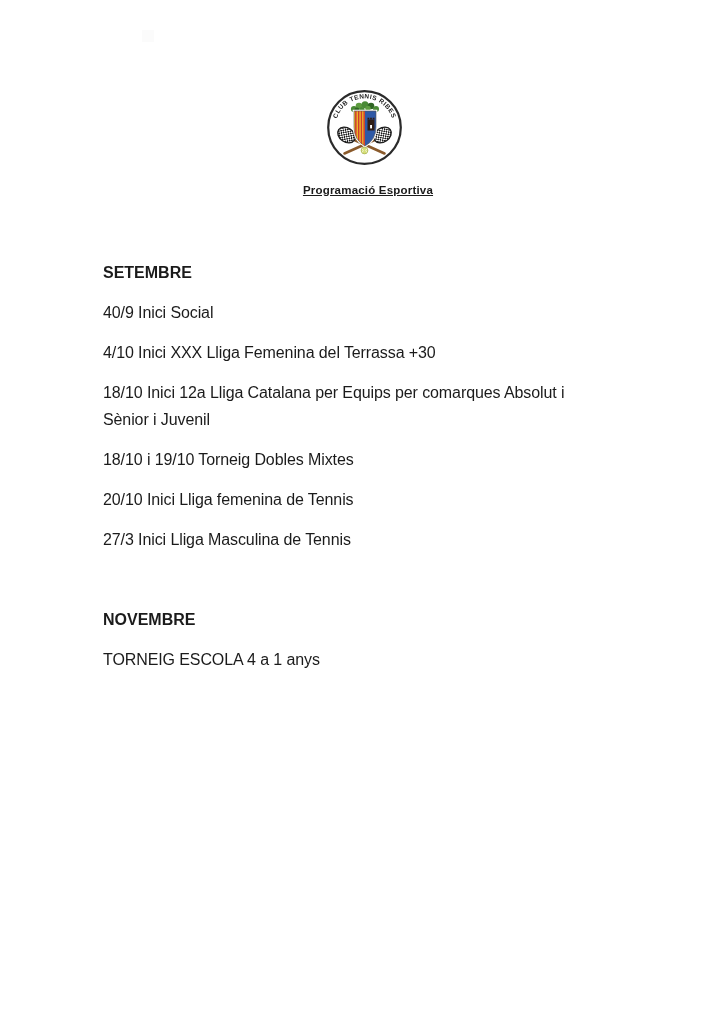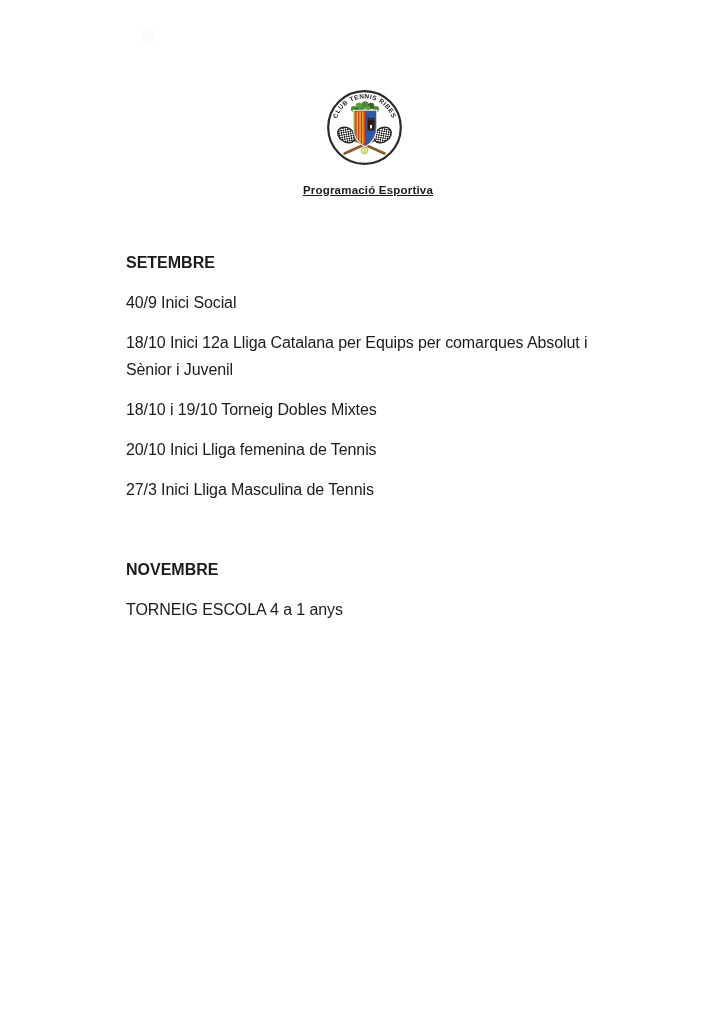--- a/index.html
+++ b/index.html
@@ -15,22 +15,22 @@
   }
   .logo {
     position:absolute; left:326px; top:89px; width:77px; height:77px;
   }
   .doc-title {
     position:absolute; left:6px; top:183px; width:724px;
     text-align:center; font-size:11.5px; font-weight:700;
     text-decoration:underline; line-height:14px; letter-spacing:0.2px;
   }
   .content {
-    position:absolute; left:103px; top:249px; width:540px;
-    font-size:16px; line-height:27px;margin-left:23px;
+    position:absolute; left:103px; top:259px; width:540px;
+    font-size:16px; line-height:27px;
   }
   .content p { margin:0 0 13px 0; }
   .content .heading { font-weight:700; margin-top:53px; }
   .content .heading.first { margin-top:0; }
   .content .item { white-space:pre-line; letter-spacing:-0.1px; }
 </style>
 </head>
 <body>
 
 <div class="page">
@@ -100,20 +100,21 @@
     </g>
   </svg>
 
   <div class="doc-title">Programació Esportiva</div>
 
   <main class="content">
 
     <p class="heading first">SETEMBRE</p>
     <p class="item">40/9 Inici Social</p>
 
+    <p class="item">4/10 Inici XXX Lliga Femenina del Terrassa +30</p>
     <p class="item">18/10 Inici 12a Lliga Catalana per Equips per comarques Absolut i
 Sènior i Juvenil</p>
     <p class="item">18/10 i 19/10 Torneig Dobles Mixtes</p>
     <p class="item">20/10 Inici Lliga femenina de Tennis</p>
     <p class="item">27/3 Inici Lliga Masculina de Tennis</p>
 
     <p class="heading">NOVEMBRE</p>
     <p class="item">TORNEIG ESCOLA 4 a 1 anys</p>
 
   </main>

